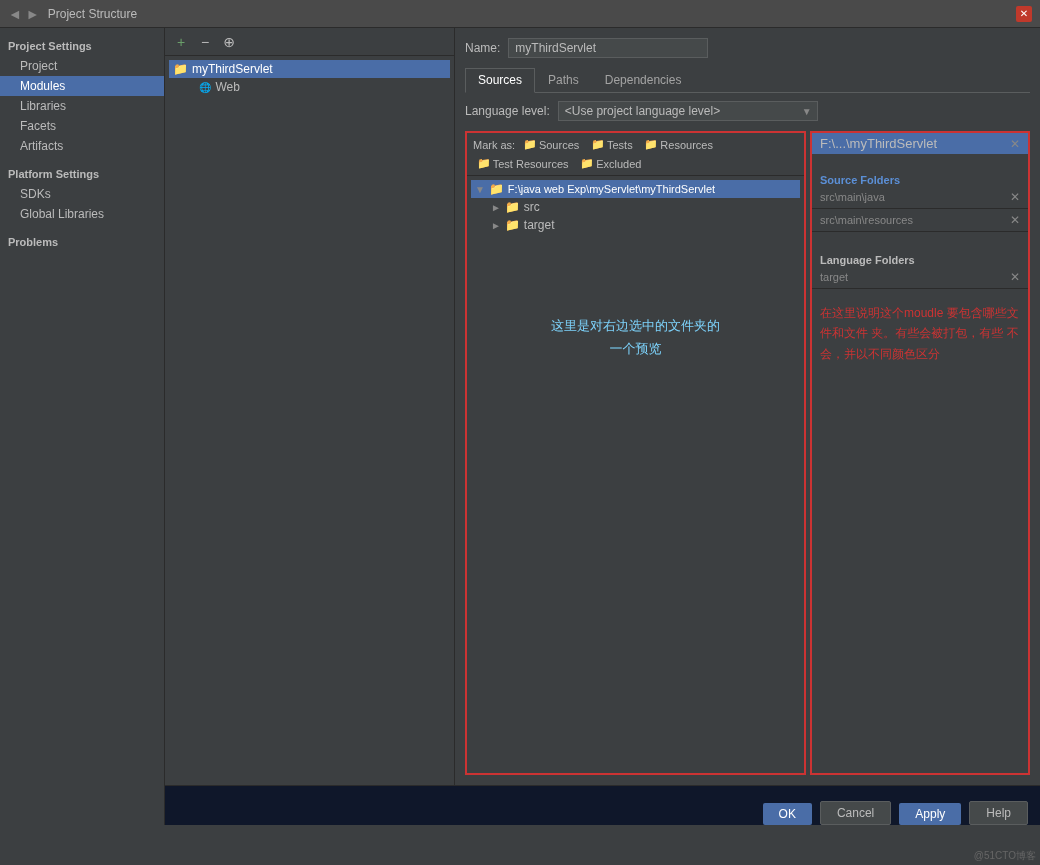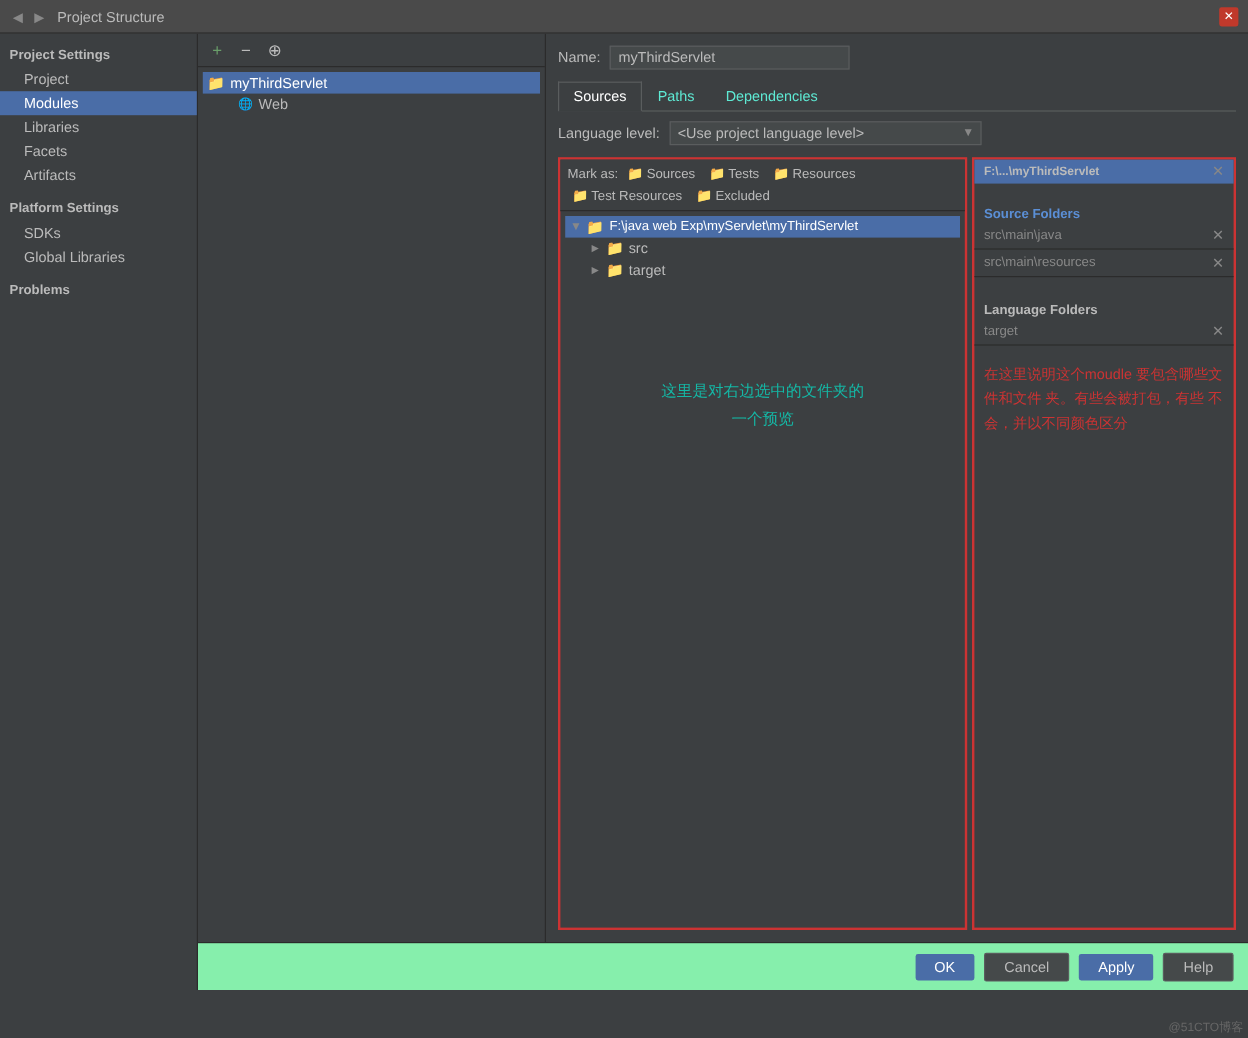--- a/index.html
+++ b/index.html
@@ -107,21 +107,21 @@
     }
     .tabs-row {
       display: flex;
       gap: 0;
       margin-bottom: 8px;
       border-bottom: 1px solid #5a5d5e;
     }
     .tab {
       padding: 4px 12px;
       cursor: pointer;
-      color: #5eead4;
+      color: #a3a3a3;
       font-size: 12px;
       border: 1px solid transparent;
     }
     .tab.active {
       background: #3c3f41;
       border: 1px solid #5a5d5e;
       border-bottom: 1px solid #3c3f41;
       color: white;
       margin-bottom: -1px;
     }
@@ -204,21 +204,21 @@
     .tree-row {
       display: flex;
       align-items: center;
       gap: 4px;
       padding: 2px 4px;
       cursor: pointer;
     }
     .tree-row.root { background: #4a6da7; }
     
     .annotation-text {
-      color: #14b8a6;
+      color: #7dd3fc;
       font-size: 13px;
       text-align: center;
       padding: 20px;
       line-height: 1.8;
     }
 
     
     .root-panel {
       width: 220px;
       border: 2px solid #cc3333;
@@ -234,21 +234,21 @@
       border-bottom: 1px solid #2b2b2b;
     }
     .add-root-link { color: #5b8fd6; font-size: 12px; cursor: pointer; flex: 1; }
     .root-path-row {
       display: flex;
       align-items: center;
       justify-content: space-between;
       padding: 3px 8px;
       background: #4a6da7;
     }
-    .root-path-text { color: #bbbbbb; font-size: 10px; font-weight: bold; }
+    .root-path-text { color: #bbbbbb; font-size: 13px; }
     .close-x { color: #888; cursor: pointer; font-size: 12px; }
     
     .section-header { 
       color: #5b8fd6;
       font-size: 11px;
       font-weight: bold;
       padding: 20px 8px 2px;
     }
     .section-item {
       display: flex;
@@ -262,24 +262,24 @@
     .annotation-text2 {
       color: #cc3333;
       font-size: 12px;
       padding: 12px 8px;
       line-height: 1.7;
     }
 
     
     .bottom-bar {
       height: 40px;
-      background: #86efac;
+      background: #0f172a;
       border-top: 1px solid #2b2b2b;
       display: flex;
-      align-items: center;
+      align-items: flex-end;
       justify-content: flex-end;
       padding: 0 12px;
       gap: 8px;
     }
     .bottom-btn {
       padding: 4px 16px;
       font-size: 12px;
       cursor: pointer;
       border-radius: 2px;
       border: none;

